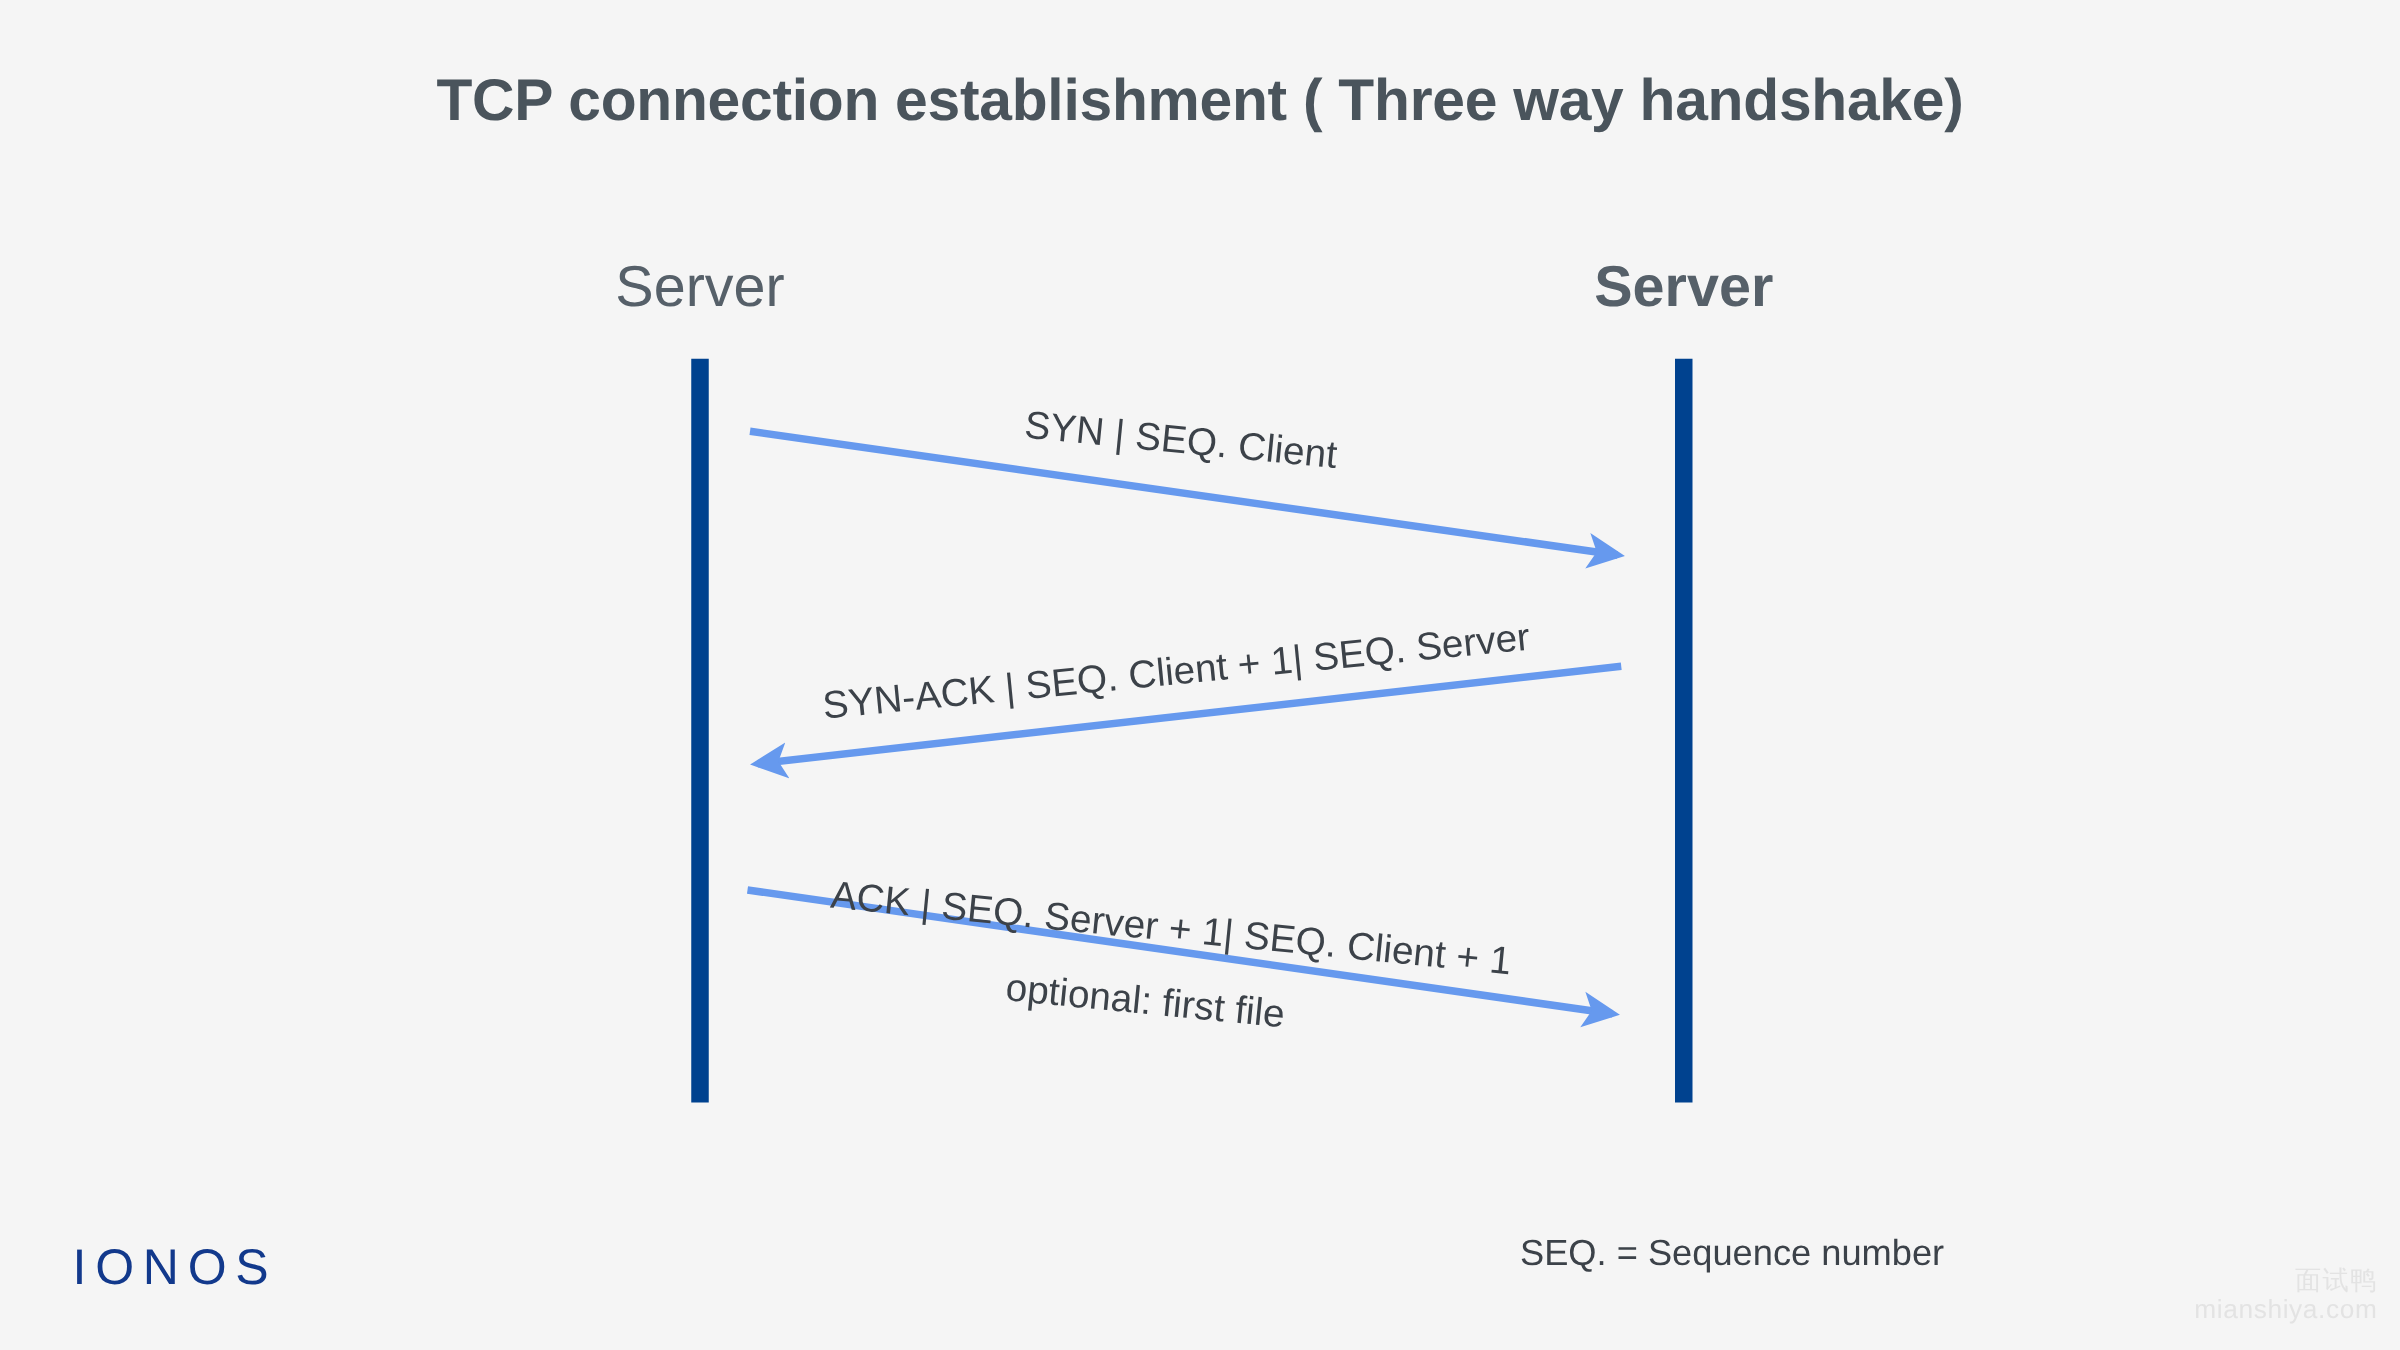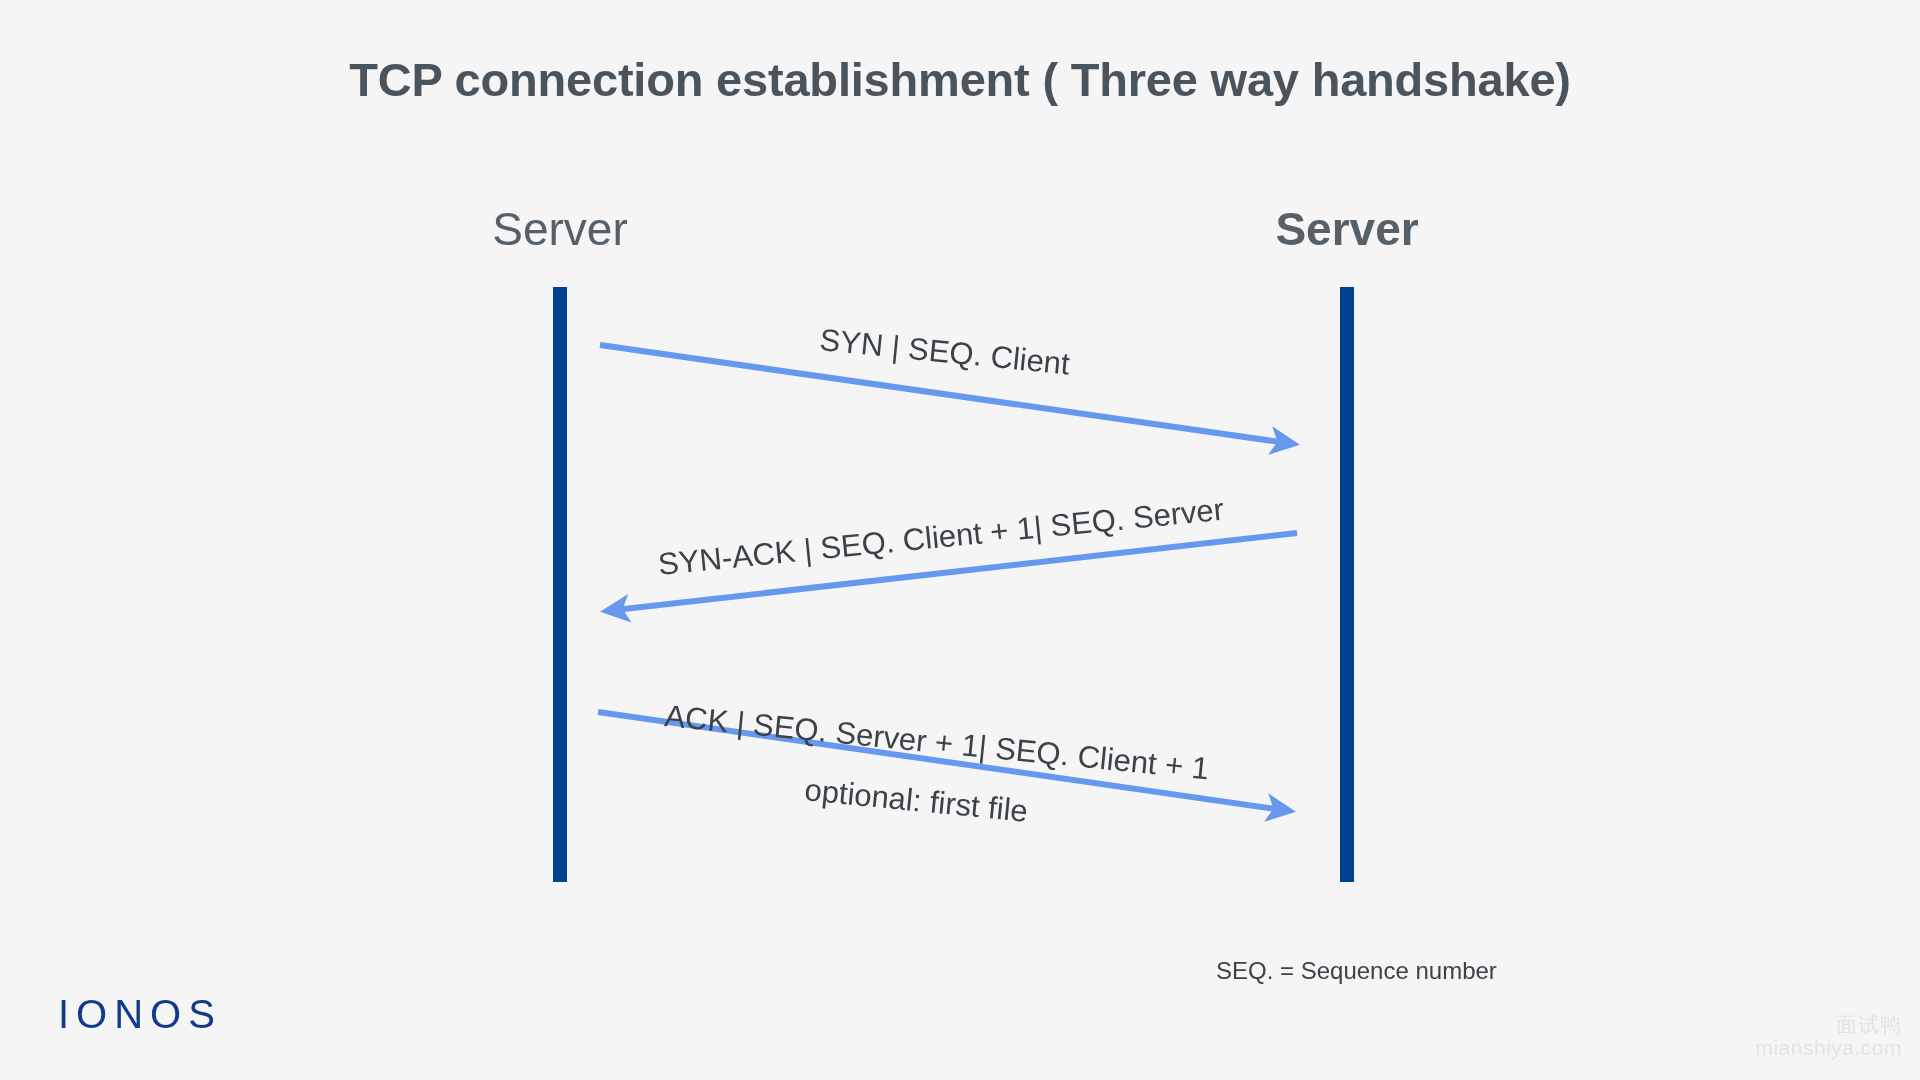--- a/index.html
+++ b/index.html
@@ -92,22 +92,22 @@
     font-size: 40px;
     font-weight: normal;
     color: #12398c;
     letter-spacing: 7px;
     white-space: nowrap;
   }
 
   .legend {
     position: absolute;
     left: 1216px;
-    top: 957px;
-    font-size: 24px;
+    top: 987px;
+    font-size: 29px;
     color: #3c4249;
     white-space: nowrap;
   }
 
   .watermark {
     position: absolute;
     right: 18px;
     top: 1014px;
     text-align: right;
     color: #e3e3e3;

